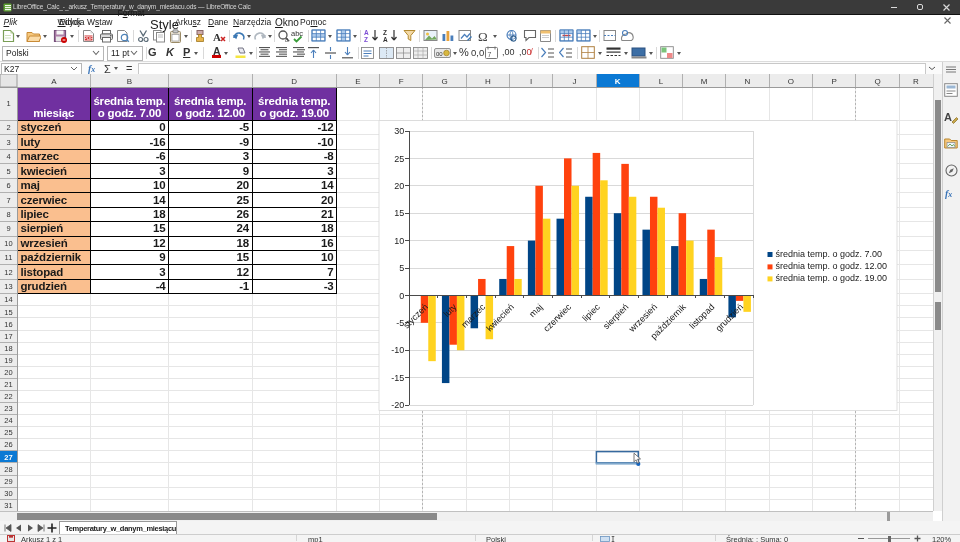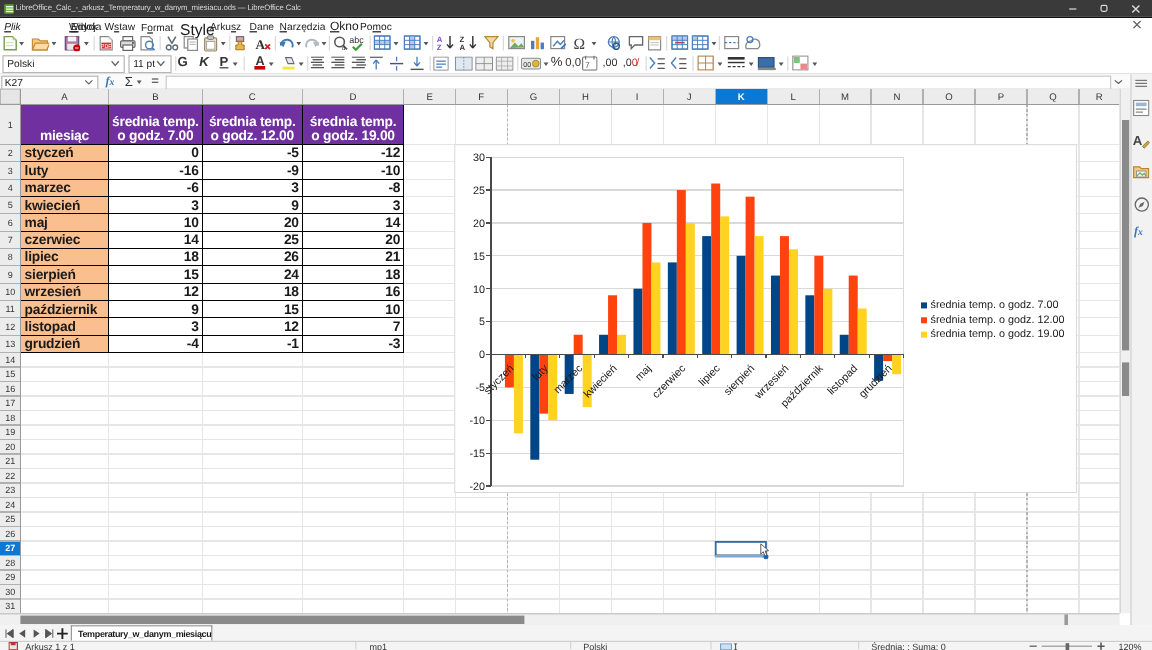--- a/index.html
+++ b/index.html
@@ -20,21 +20,21 @@
 <div class="abs" style="left:890.5px;top:6.8px;width:6px;height:1.3px;background:#dadada;"></div>
 <div class="abs" style="left:917px;top:4.2px;width:4px;height:4px;border:1.3px solid #dadada;border-radius:2px;"></div>
 <svg class="abs" style="left:943px;top:4px;" width="7" height="7">
       <path d="M0.5,0.5 L6.5,6.5 M6.5,0.5 L0.5,6.5" stroke="#dadada" stroke-width="1.2"></path>
     </svg>
 <div class="abs" style="left:0;top:15px;width:960px;height:12px;background:#fff;"></div>
 <div class="abs" style="left:3.5px;top:16.5px;font-size:8.5px;color:#1a1a1a;font-style:italic;"><u>P</u>lik</div>
 <div class="abs" style="left:27px;top:16.5px;font-size:8.5px;color:#1a1a1a;margin-left:32px;"><u>E</u>dycja</div>
 <div class="abs" style="left:57.5px;top:16.5px;font-size:8.5px;color:#1a1a1a;"><u>W</u>idok</div>
 <div class="abs" style="left:87px;top:16.5px;font-size:8.5px;color:#1a1a1a;">W<u>s</u>taw</div>
-<div class="abs" style="left:117.5px;top:18px;font-size:8.5px;color:#1a1a1a;">F<u>o</u>rmat</div>
+<div class="abs" style="left:117.5px;top:8px;font-size:8.5px;color:#1a1a1a;">F<u>o</u>rmat</div>
 <div class="abs" style="left:150px;top:16.5px;font-size:13px;color:#1a1a1a;">Style</div>
 <div class="abs" style="left:175px;top:16.5px;font-size:8.5px;color:#1a1a1a;">Arku<u>s</u>z</div>
 <div class="abs" style="left:208px;top:16.5px;font-size:8.5px;color:#1a1a1a;"><u>D</u>ane</div>
 <div class="abs" style="left:233px;top:16.5px;font-size:8.5px;color:#1a1a1a;"><u>N</u>arzędzia</div>
 <div class="abs" style="left:275px;top:16.5px;font-size:10px;color:#1a1a1a;"><u>O</u>kno</div>
 <div class="abs" style="left:300px;top:16.5px;font-size:8.5px;color:#1a1a1a;">Po<u>m</u>oc</div>
 <svg class="abs" style="left:944px;top:17px;" width="7" height="7">
       <path d="M0.5,0.5 L6.5,6.5 M6.5,0.5 L0.5,6.5" stroke="#666" stroke-width="1.1"></path>
     </svg>
 <div class="arr" style="left:15.5px;top:35px;"></div>

